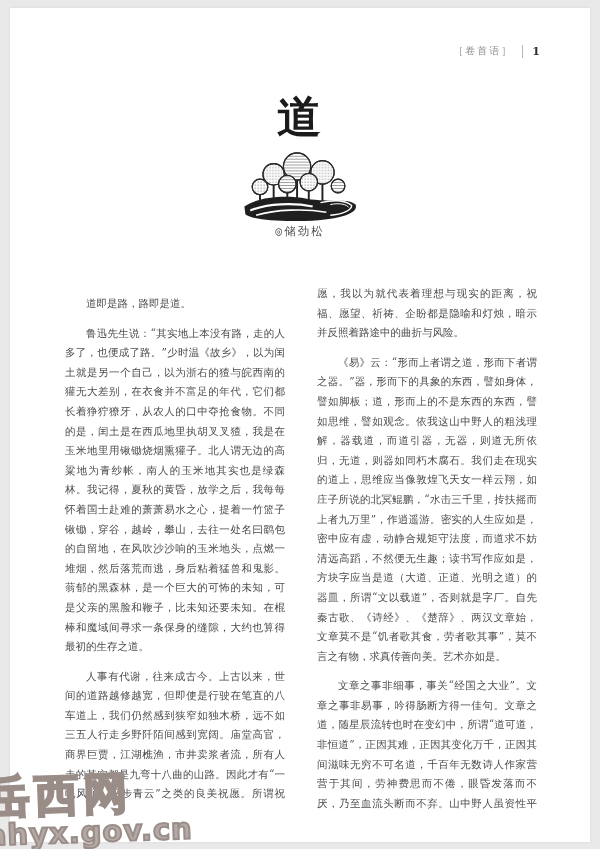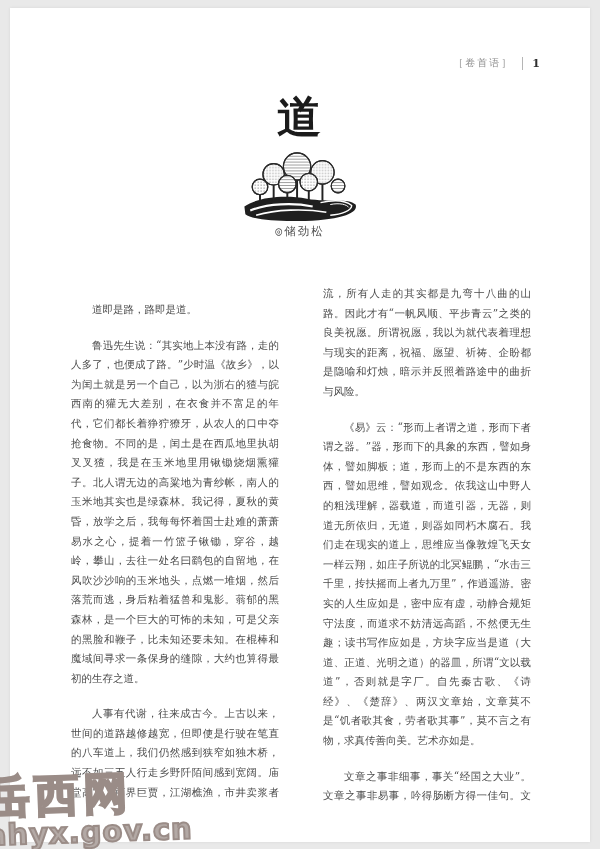--- a/index.html
+++ b/index.html
@@ -11,21 +11,21 @@
     position:relative; overflow:hidden;
   }
   .page {
     position:absolute; left:10px; top:8px;
     width:580px; height:834px;
     background:#ffffff;
     box-shadow:0 0 3px rgba(0,0,0,0.08);
   }
   
   .header {
-    position:absolute; top:48px; right:50px;
+    position:absolute; top:36px; right:50px;
     display:flex; align-items:center; gap:9px;
   }
   .header-section {
     font-size:10px; color:#8f8f8f; letter-spacing:2px;
     font-family:"DejaVu Serif","Liberation Serif",serif;
   }
   .header-divider { width:1px; height:13px; background:#b5b5b5; }
   .header-pagenum {
     font-size:11px; color:#2f2f2f; font-weight:bold;
     font-family:"DejaVu Serif","Liberation Serif",serif;
@@ -55,21 +55,21 @@
   .body-columns {
     position:absolute; top:276px; left:45px;
     width:492px; height:534px;
     column-count:2; column-gap:12px; column-fill:auto;
     overflow:hidden;
     font-family:"DejaVu Serif","Liberation Serif",serif;
     font-size:10.5px; line-height:19.6px;
     color:#4b4b4b;
     text-align:justify;
   }
-  .body-columns p { margin:16px; text-indent:2em; }
+  .body-columns p { margin:10px; text-indent:2em; }
   
   .watermark {
     position:absolute; left:-14px; bottom:2px;
     transform:rotate(-2deg);
     line-height:1; pointer-events:none;
   }
   .wm-cn {
     font-size:44px; font-weight:bold; letter-spacing:5px;
     color:rgba(255,255,255,0.25);
     -webkit-text-stroke:2.4px #9a8c87;

